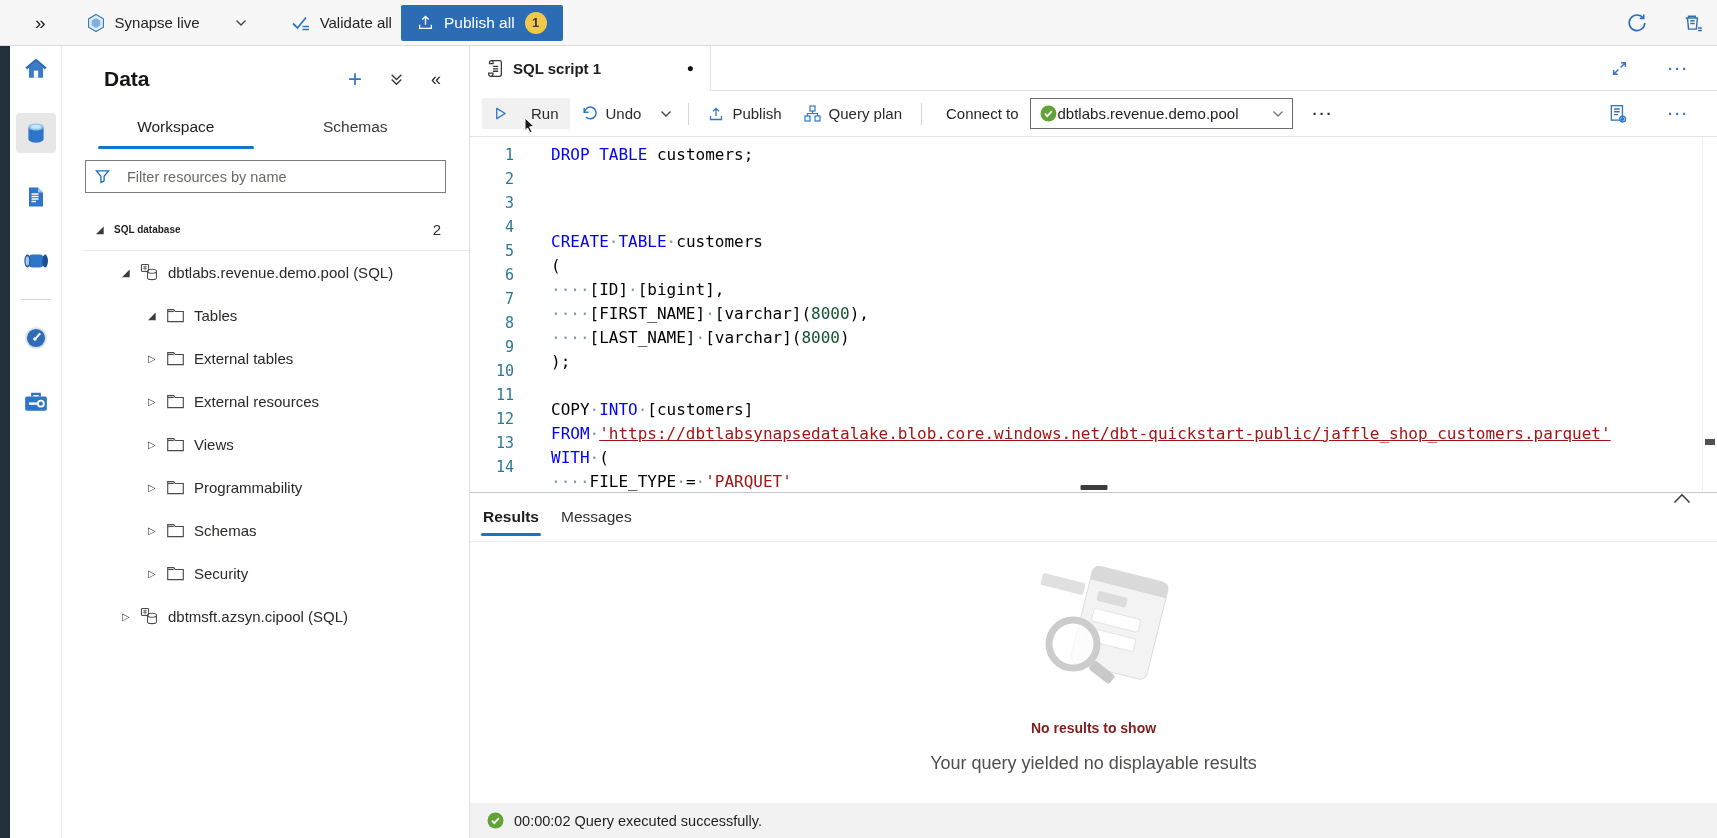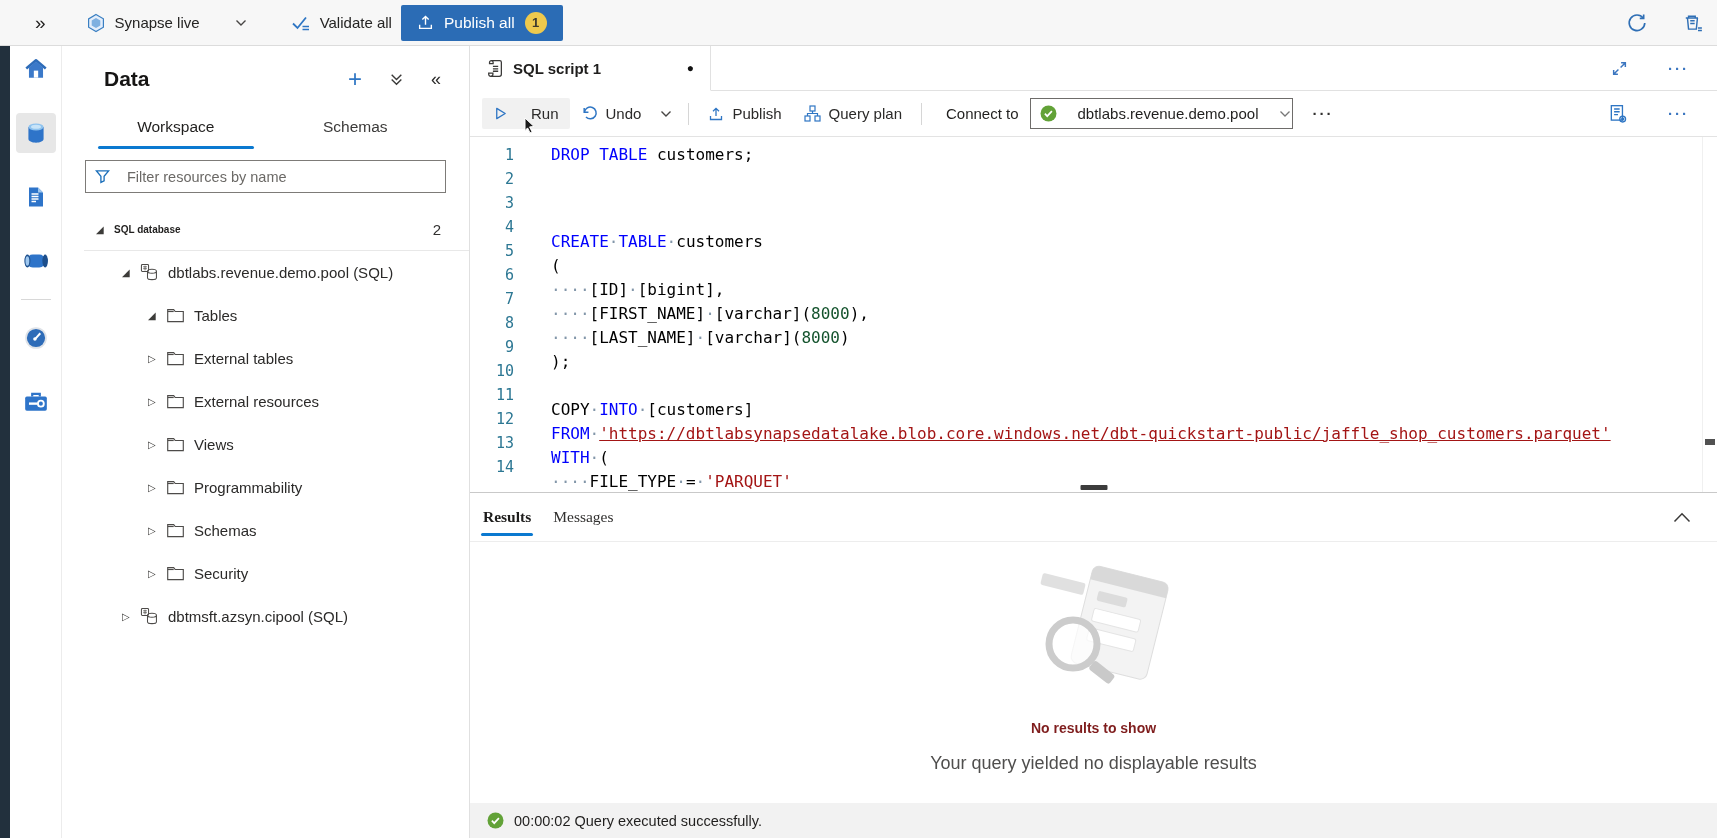--- a/index.html
+++ b/index.html
@@ -74,21 +74,21 @@
   .tabrow-right{margin-left:auto;display:flex;align-items:center;gap:40px;padding-right:28px;}
   .ellipsis-blue{color:#3b76c0;font-size:15px;font-weight:700;letter-spacing:2px;cursor:pointer;}
 
   .toolbar{height:45px;flex:none;display:flex;align-items:center;border-bottom:1px solid #e3e3e3;
            padding-left:12px;font-size:15px;color:#2b2a29;position:relative;background:#fff;}
   .tbn{display:flex;align-items:center;gap:8px;padding:7px 11px;border-radius:2px;cursor:pointer;}
   .tbn.hover{background:#f1f1f1;gap:23px;}
   .chev-btn{padding:7px 8px;cursor:pointer;}
   .vsep{width:1px;height:22px;background:#d6d6d6;margin:0 8px;}
   .connect-label{margin:0 11px 0 16px;color:#201f1e;}
-  .pool-dd{display:flex;align-items:center;gap:21px;border:1px solid #6e6c6a;height:31px;
+  .pool-dd{display:flex;align-items:center;gap:1px;border:1px solid #6e6c6a;height:31px;
            padding:0 8px 0 9px;width:263px;box-sizing:border-box;background:#fff;cursor:pointer;}
   .pool-value{font-size:15px;color:#201f1e;white-space:nowrap;}
   .pool-dd .ddchev{margin-left:auto;}
   .ellipsis-dark{margin:0 20px;color:#323130;font-size:15px;font-weight:700;letter-spacing:2px;cursor:pointer;}
   .toolbar-right{margin-left:auto;display:flex;align-items:center;gap:40px;padding-right:28px;}
   .mouse-cursor{position:absolute;left:52px;top:26px;z-index:6;pointer-events:none;}
 
   
   .editor{height:356px;flex:none;position:relative;padding-top:6px;box-sizing:border-box;
           font-family:"DejaVu Sans Mono",monospace;font-size:16px;overflow:hidden;
@@ -105,22 +105,22 @@
   .tok-strlink{color:#a31515;text-decoration:underline;}
   .tok-ws{color:#8296a9;}
   .tok-sp{color:transparent;}
   .caret{display:inline-block;width:2px;height:19px;background:#0a0a0a;vertical-align:-4px;margin-left:1px;}
   .sash{position:absolute;bottom:2px;left:50%;transform:translateX(-50%);width:27px;height:5px;
         background:#3c3c3c;border-radius:1px;}
   .vscroll{position:absolute;right:0;top:0;bottom:0;width:14px;border-left:1px solid #f0f0f0;}
   .vthumb{position:absolute;right:2px;top:302px;width:10px;height:6px;background:#515151;}
 
   
-  .results-header{height:48px;flex:none;display:flex;align-items:center;padding-left:2px;
-                  border-bottom:1px solid #ededed;background:#fff;font-family:Liberation Serif, serif;}
+  .results-header{height:48px;flex:none;display:flex;align-items:flex-start;padding-left:2px;
+                  border-bottom:1px solid #ededed;background:#fff;}
   .r-tab{padding:0 11px;font-size:15.5px;color:#323130;height:100%;display:flex;align-items:center;
          position:relative;cursor:pointer;}
   .r-tab.active{font-weight:700;color:#1d1c1b;}
   .r-tab.active::after{content:"";position:absolute;left:9px;right:9px;bottom:5px;height:3px;
          background:#0b79d0;border-radius:2px;}
   .rh-right{margin-left:auto;padding-right:26px;cursor:pointer;}
   .results-body{flex:1;display:flex;flex-direction:column;align-items:center;padding-top:22px;
                 background:#fff;overflow:hidden;}
   .empty-title{font-size:14px;font-weight:600;color:#7f1d1d;margin-top:16px;}
   .empty-sub{font-size:18px;color:#4f4e4d;margin-top:17px;}

